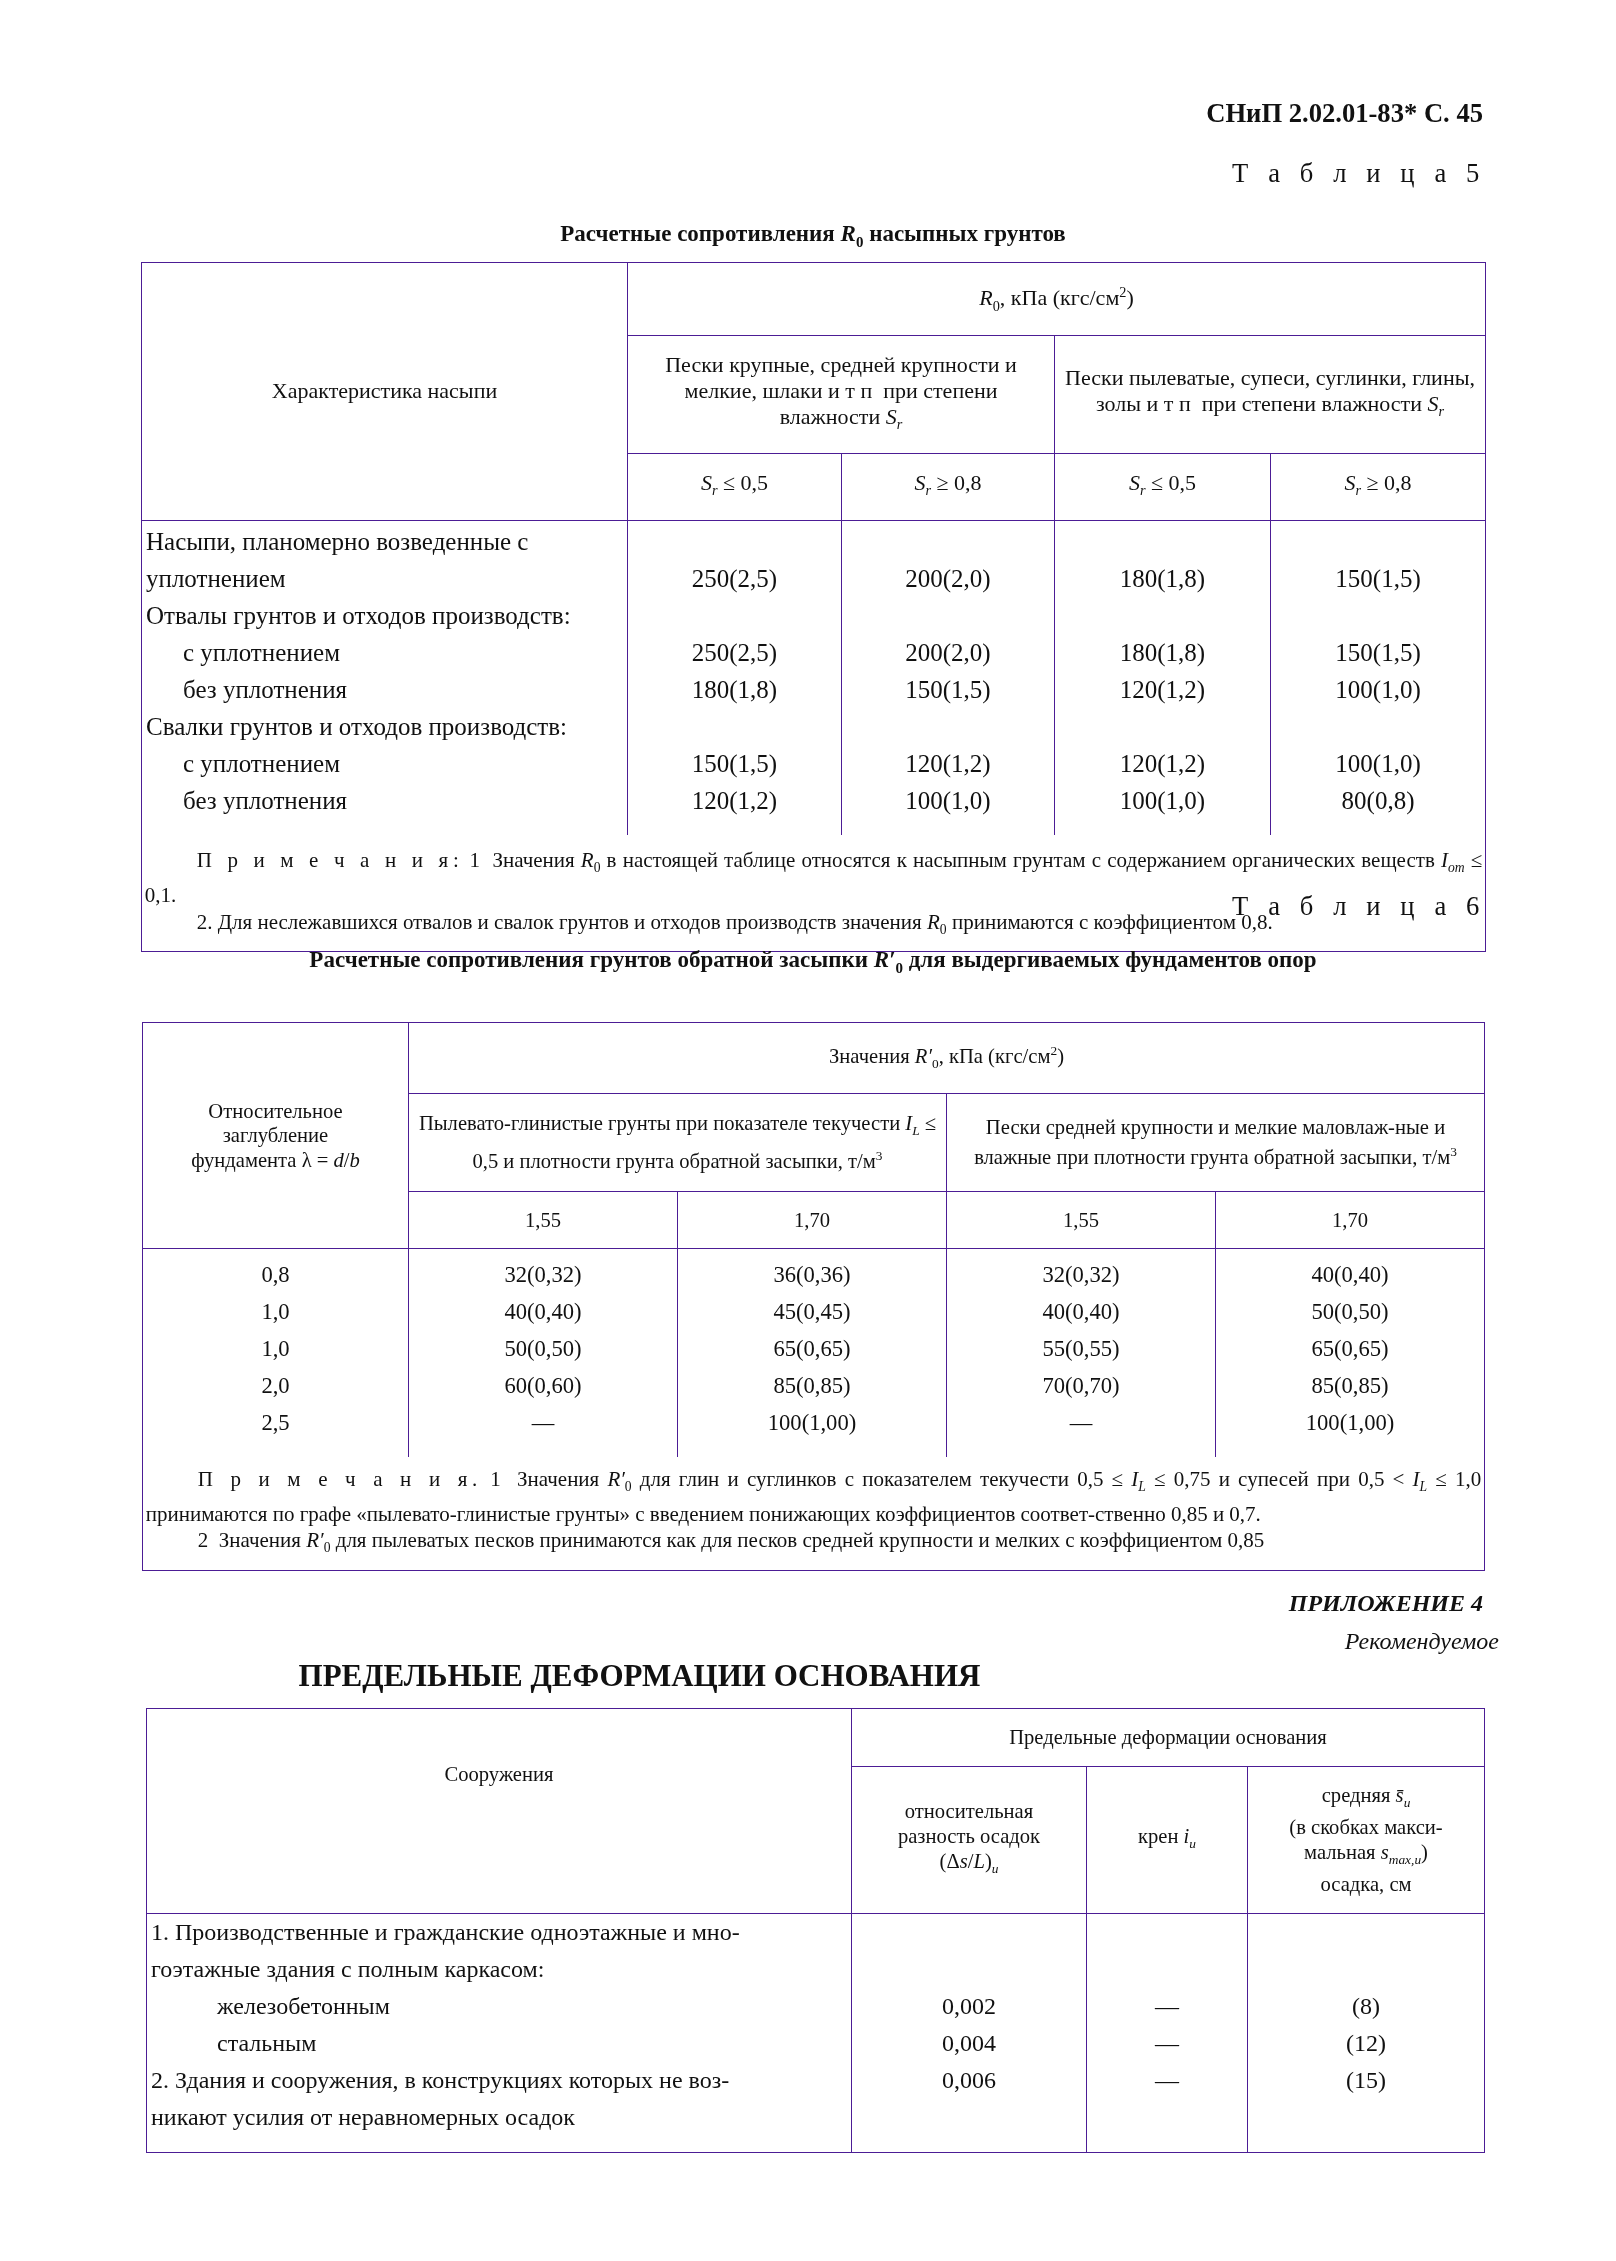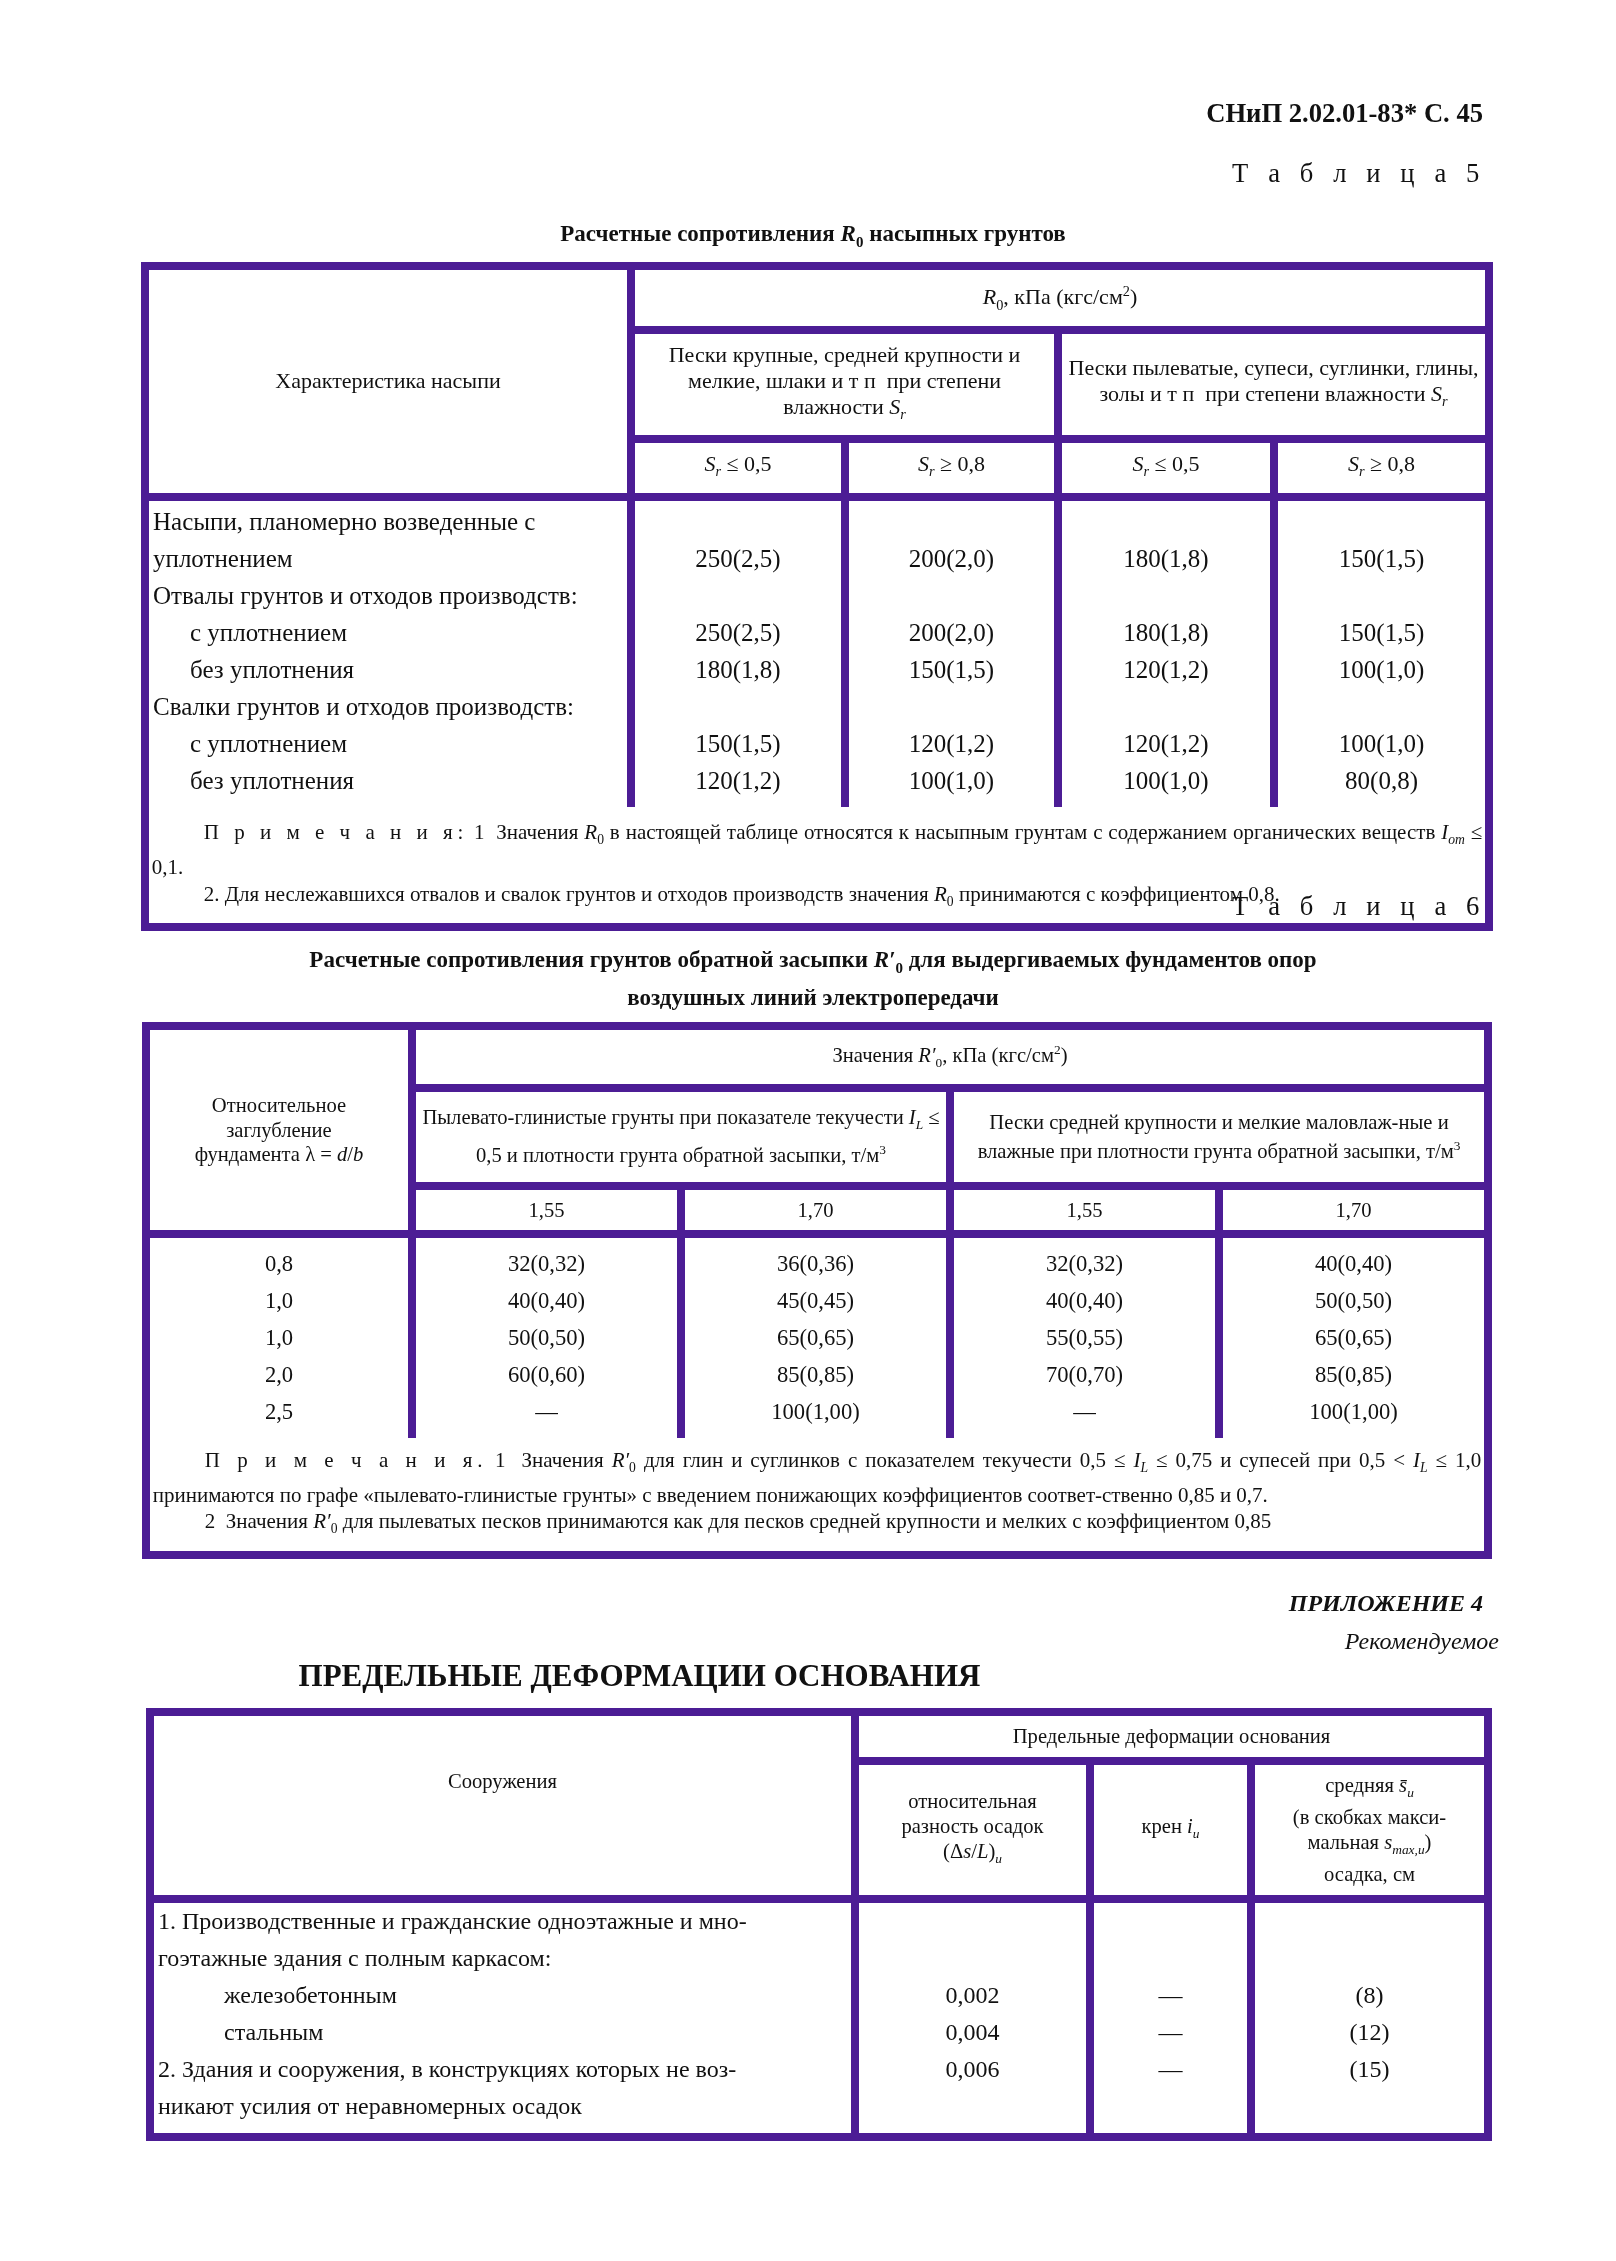--- a/index.html
+++ b/index.html
@@ -7,21 +7,21 @@
          font-family:"Liberation Serif","DejaVu Serif",serif; color:#111; }
   .abs { position:absolute; }
   .hdr { font-weight:bold; font-size:26.6px; right:133px; top:98px; }
   .tlabel { font-size:26.6px; letter-spacing:6.6px; right:130px; }
   .ttitle { font-weight:bold; font-size:23px; left:141px; width:1344px; text-align:center; line-height:29px; }
   .appx { font-style:italic; font-weight:bold; font-size:24px; right:133px; }
   .rec { font-style:italic; font-size:24px; right:117px; }
   .bigtitle { font-weight:bold; font-size:31px; left:141px; width:997px; text-align:center; }
 
   table.doc { position:absolute; border-collapse:collapse; table-layout:fixed; }
-  table.doc td { border:8px solid #4c1d95; padding:8px 4px; vertical-align:middle; }
+  table.doc td { border:1px solid #4c1d95; padding:16px 4px; vertical-align:middle; }
   .h { font-size:22px; line-height:26px; text-align:center; }
   .b { font-size:25px; line-height:37px; }
   .bc { text-align:center; }
   .just { text-align:justify; text-align-last:left; }
   .ind { padding-left:37px !important; }
   .notes { font-size:21px; line-height:26.6px; text-align:justify; padding:12px 2.7px 8px 2.7px !important; }
   .notes p { margin:0; }
   .spaced { letter-spacing:4.7px; }
   .indent { text-indent:52px; }
   sub, sup { font-size:65%; }
@@ -121,21 +121,20 @@
       <p class="indent"><span class="spaced">П р и м е ч а н и я:</span> 1&nbsp; Значения <i>R</i><sub>0</sub> в настоящей таблице относятся к насыпным грунтам с содержанием органических веществ <i>I<sub>om</sub></i> ≤ 0,1.</p>
       <p class="indent">2. Для неслежавшихся отвалов и свалок грунтов и отходов производств значения <i>R</i><sub>0</sub> принимаются с коэффициентом 0,8.</p>
     </td>
   </tr>
 </tbody>
   </table>
 
 <div class="abs tlabel" style="top:891px;">Т а б л и ц а 6</div>
 <div class="abs ttitle" style="top:945px;">
   <div>Расчетные сопротивления грунтов обратной засыпки <i>R′</i><sub>0</sub> для выдергиваемых фундаментов опор</div>
-  <div>воздушных линий электропередачи</div>
 </div>
 
 <table class="doc t6" style="left:142px; top:1022px; width:1341px;">
   <colgroup>
       <col style="width:266px">
       <col style="width:269px">
       <col style="width:269px">
       <col style="width:269px">
       <col style="width:269px">
     </colgroup>

